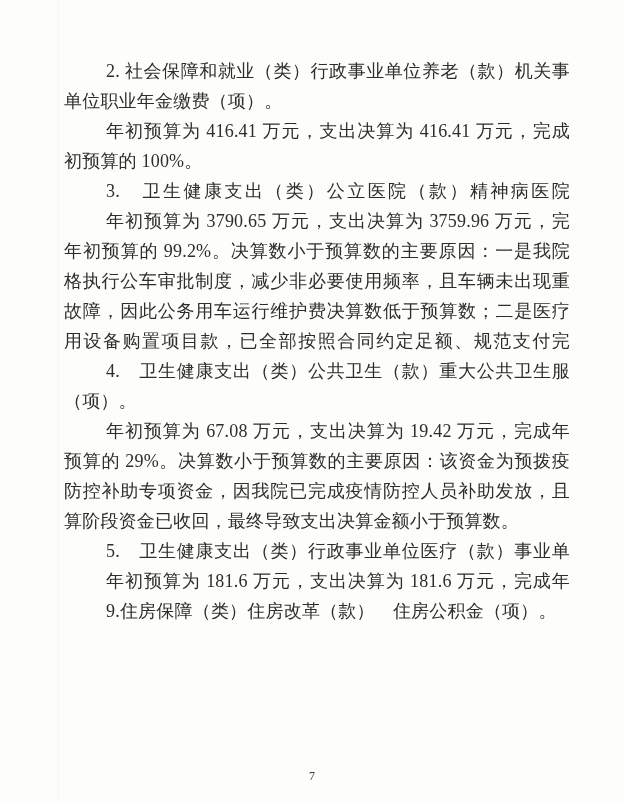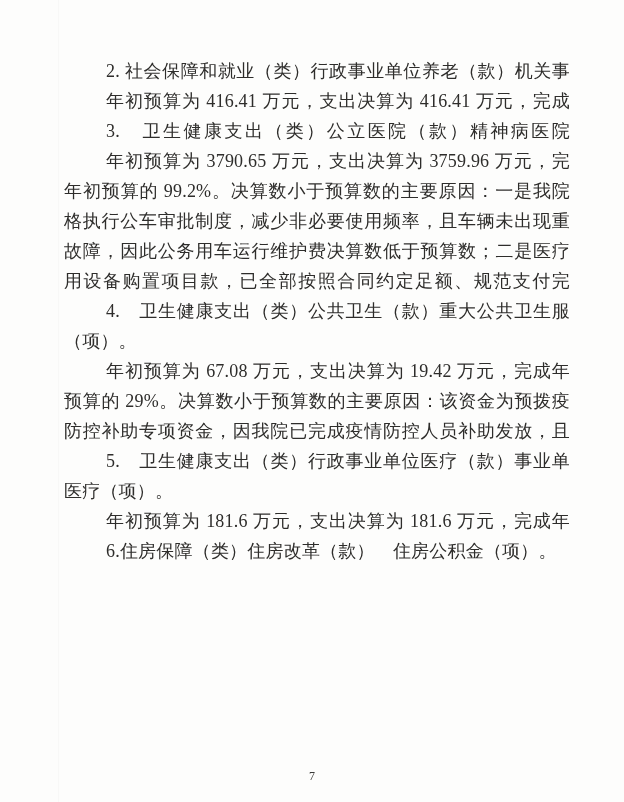--- a/index.html
+++ b/index.html
@@ -57,31 +57,33 @@
     color: #3a3a38;
   }
 </style>
 </head>
 <body>
 
 <div class="page">
   <div class="scan-fold"></div>
   <div class="doc-lines" id="doc-lines">
       <div class="line indent full">2. 社会保障和就业（类）行政事业单位养老（款）机关事业</div>
+      <div class="line">单位职业年金缴费（项）。</div>
       <div class="line indent full">年初预算为 416.41 万元，支出决算为 416.41 万元，完成年</div>
+      <div class="line">初预算的 100%。</div>
       <div class="line indent full">3.　卫生健康支出（类）公立医院（款）精神病医院（项）。</div>
       <div class="line indent full">年初预算为 3790.65 万元，支出决算为 3759.96 万元，完成</div>
       <div class="line full">年初预算的 99.2%。决算数小于预算数的主要原因：一是我院严</div>
       <div class="line full">格执行公车审批制度，减少非必要使用频率，且车辆未出现重大</div>
       <div class="line full">故障，因此公务用车运行维护费决算数低于预算数；二是医疗专</div>
       <div class="line full">用设备购置项目款，已全部按照合同约定足额、规范支付完毕，</div>
       <div class="line indent full">4.　卫生健康支出（类）公共卫生（款）重大公共卫生服务</div>
       <div class="line">（项）。</div>
       <div class="line indent full">年初预算为 67.08 万元，支出决算为 19.42 万元，完成年初</div>
       <div class="line full">预算的 29%。决算数小于预算数的主要原因：该资金为预拨疫情</div>
       <div class="line full">防控补助专项资金，因我院已完成疫情防控人员补助发放，且决</div>
+      <div class="line">算阶段资金已收回，最终导致支出决算金额小于预算数。</div>
       <div class="line indent full">5.　卫生健康支出（类）行政事业单位医疗（款）事业单位</div>
-      <div class="line">医疗（项）。</div>
       <div class="line indent full">年初预算为 181.6 万元，支出决算为 181.6 万元，完成年初</div>
-      <div class="line indent">6.住房保障（类）住房改革（款）　住房公积金（项）。</div>
+      <div class="line indent">9.住房保障（类）住房改革（款）　住房公积金（项）。</div>
     </div>
   <div class="page-number">7</div>
 </div>
 
 </body></html>

